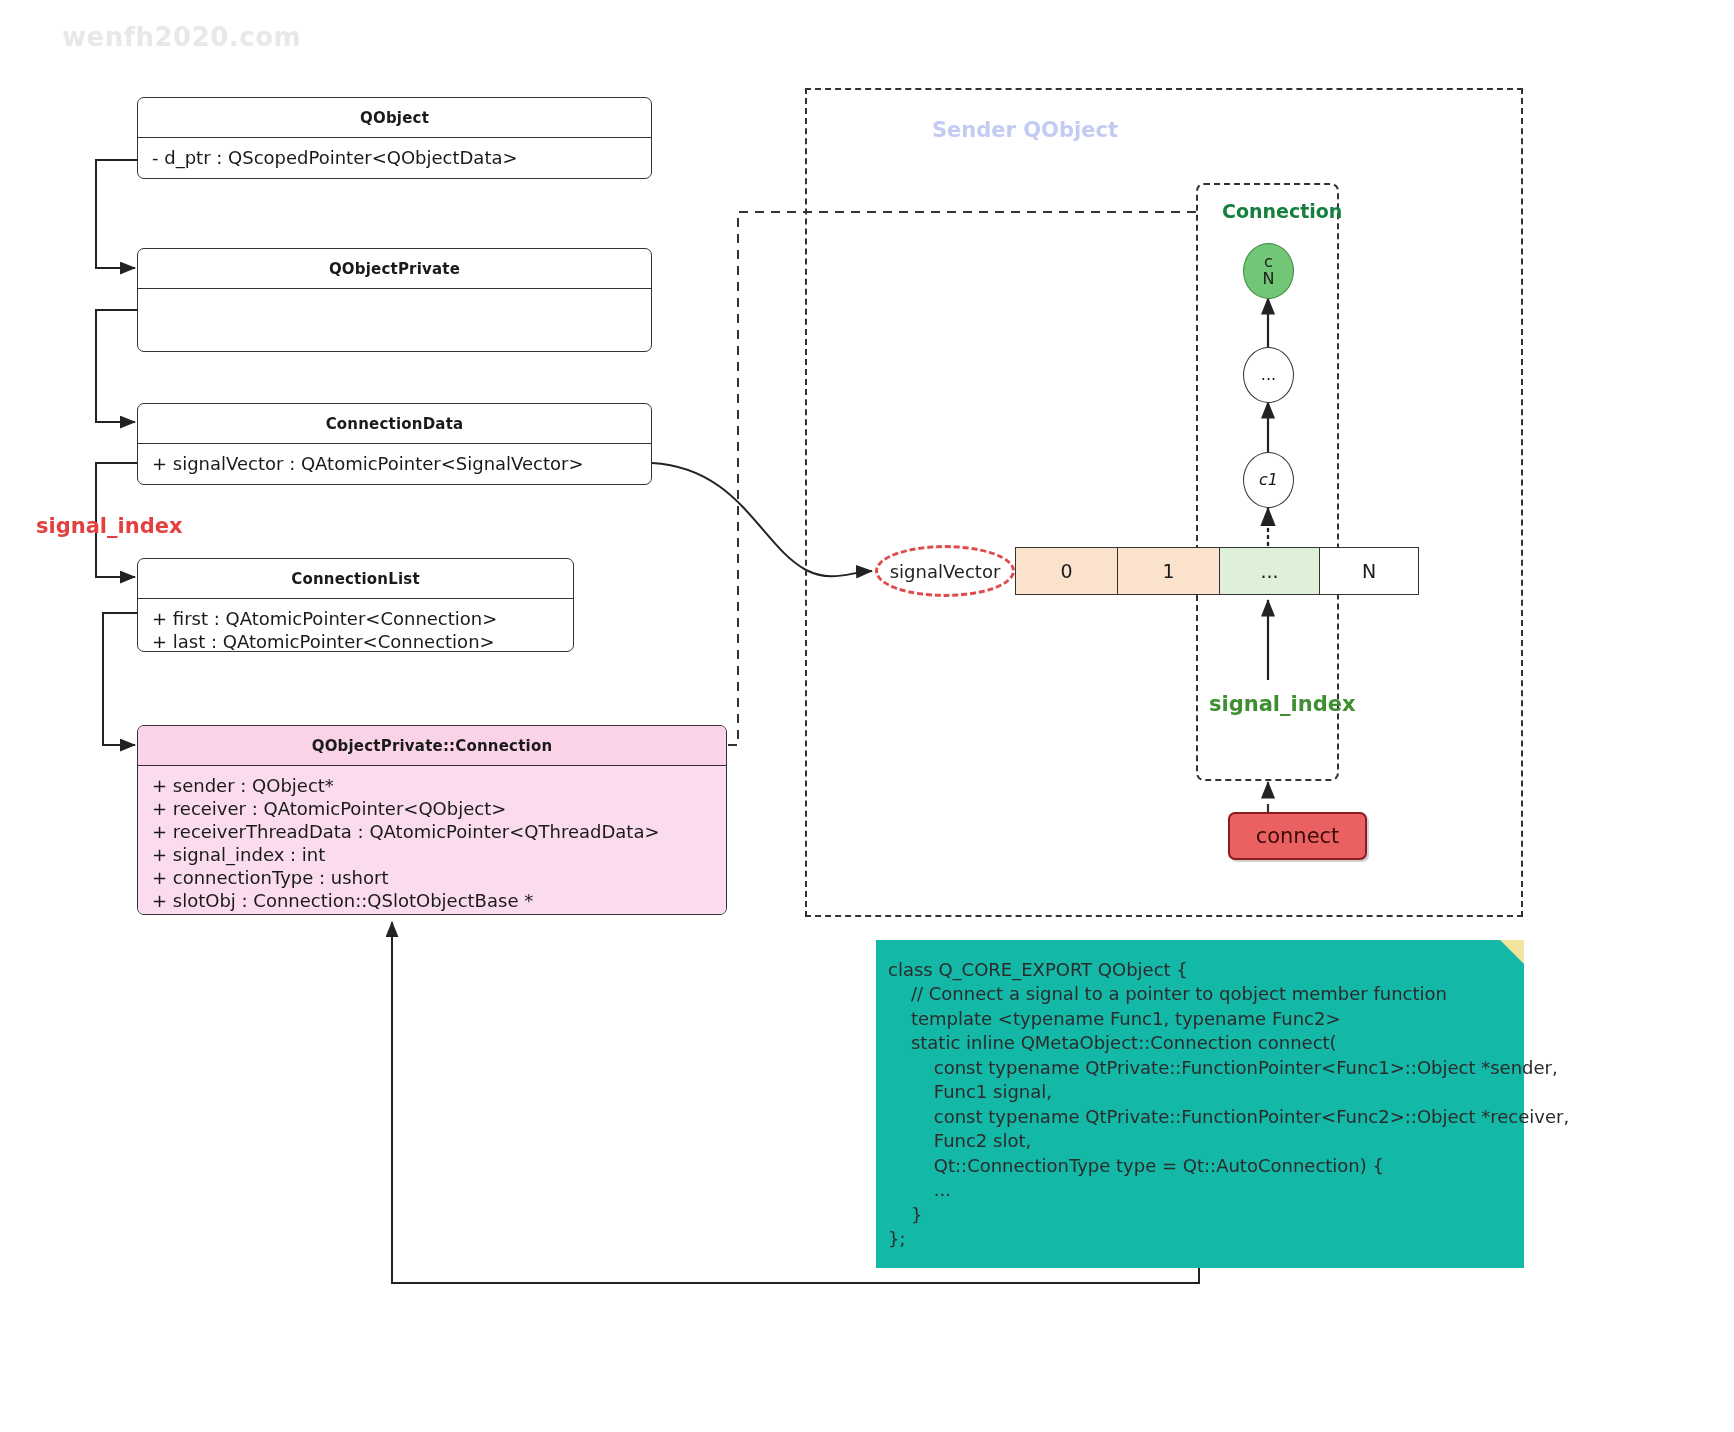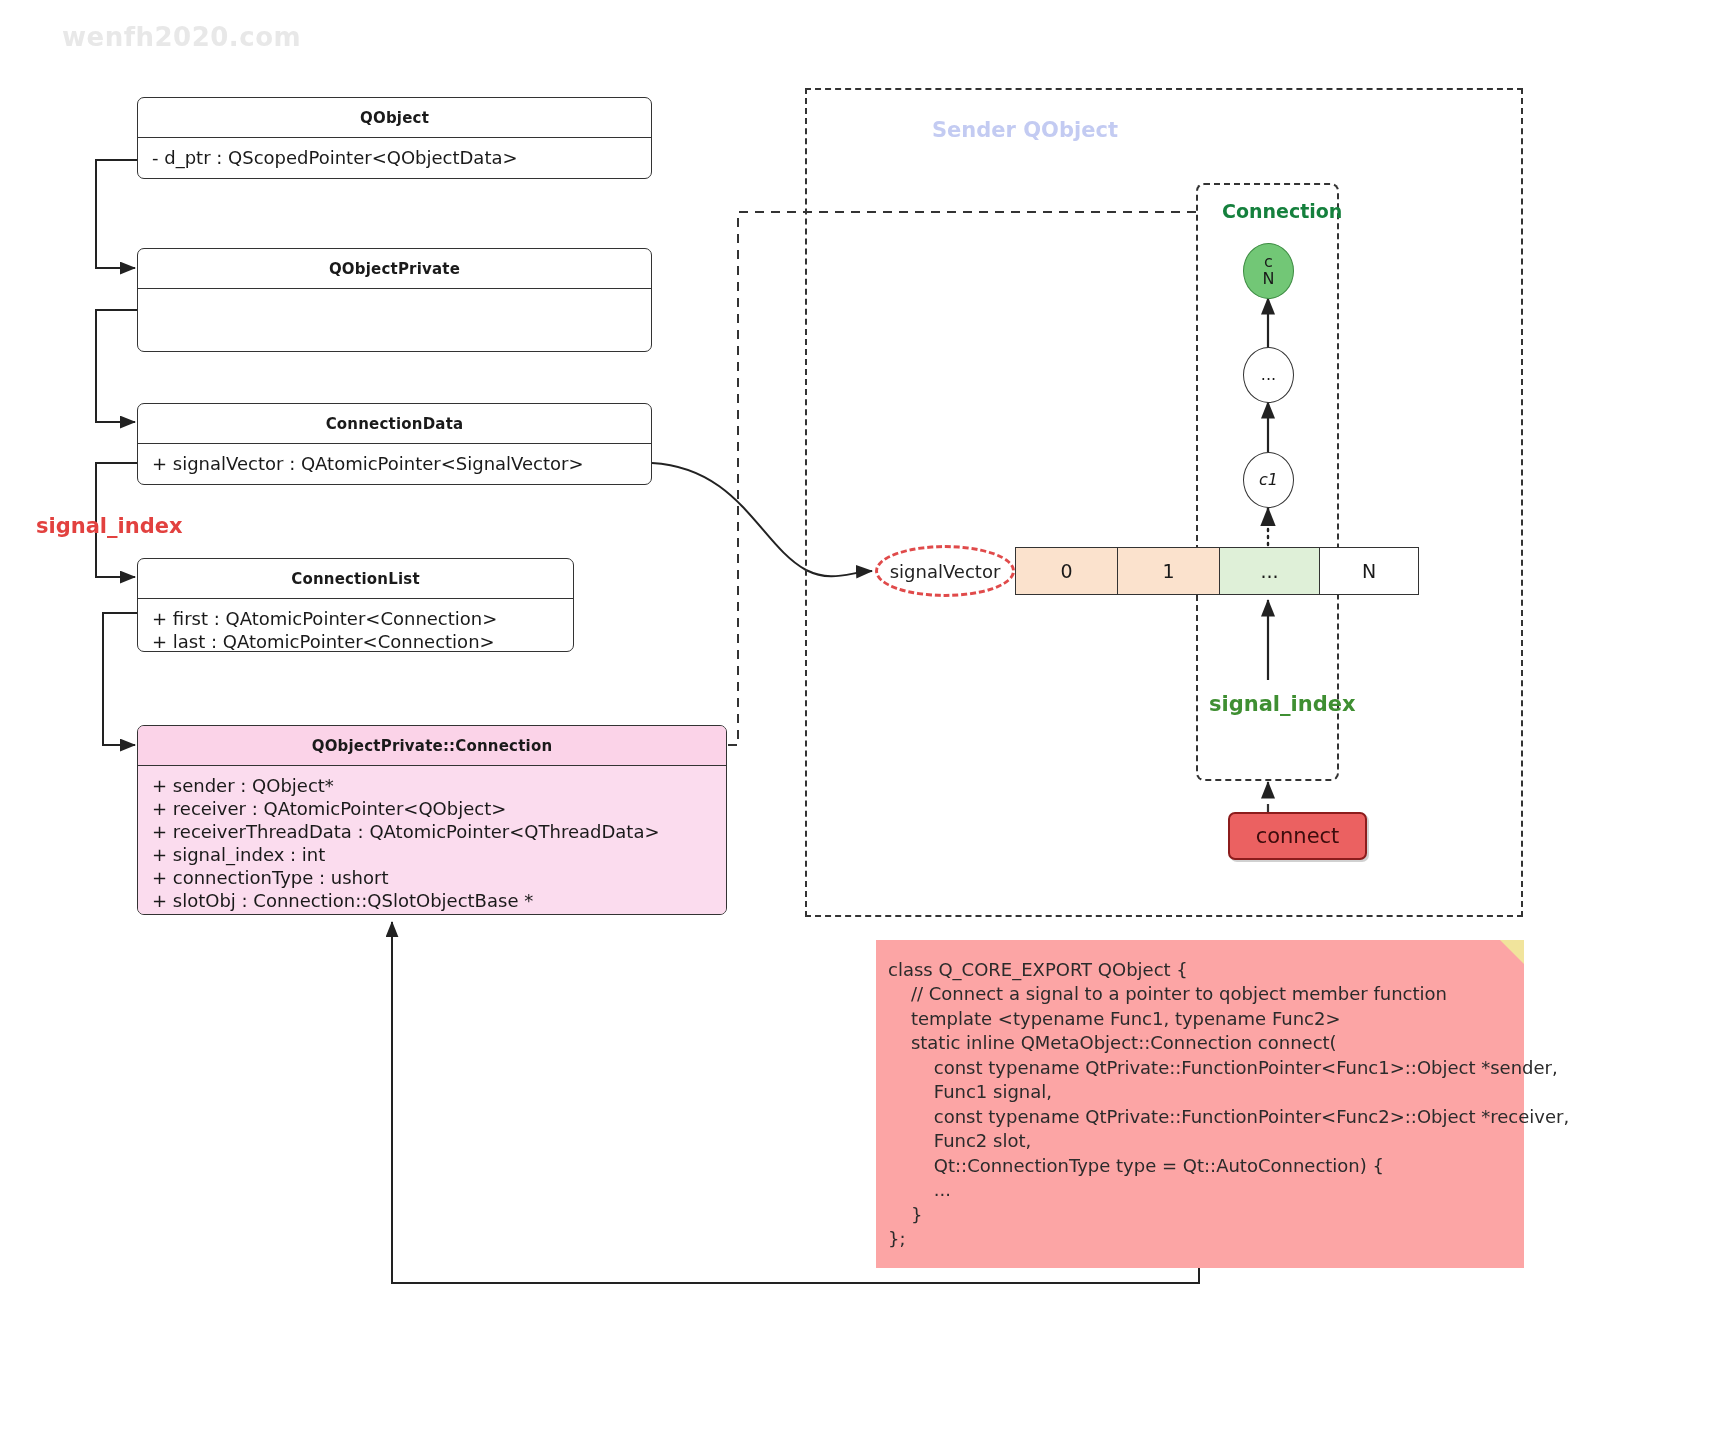--- a/index.html
+++ b/index.html
@@ -89,21 +89,21 @@
   #signal-index-left{
     left:36px;top:514px;font-size:21px;font-weight:700;color:#e2413f;
   }
   #signal-index-right{
     left:1209px;top:692px;font-size:21px;font-weight:700;color:#3f8f32;
   }
 
   
   #code-note{
     left:876px;top:940px;width:648px;
-    background:#fca5a5;box-sizing:border-box;
+    background:#14b8a6;box-sizing:border-box;
     padding:18px 22px 16px 12px;
   }
   #code-note .line{
     font-size:18px;line-height:1.36;white-space:pre;color:#2b2b2b;
   }
   #note-fold{
     left:1500px;top:940px;width:24px;height:24px;
     background:#f1e49c;
     clip-path:polygon(0 0,100% 0,100% 100%);
   }

